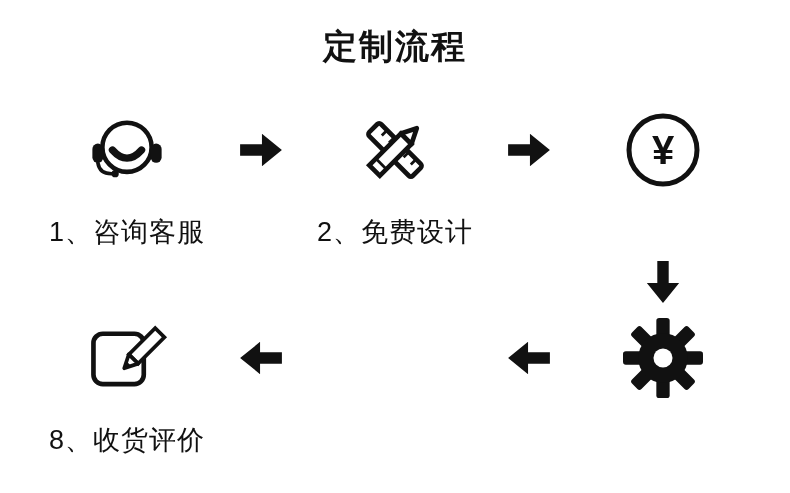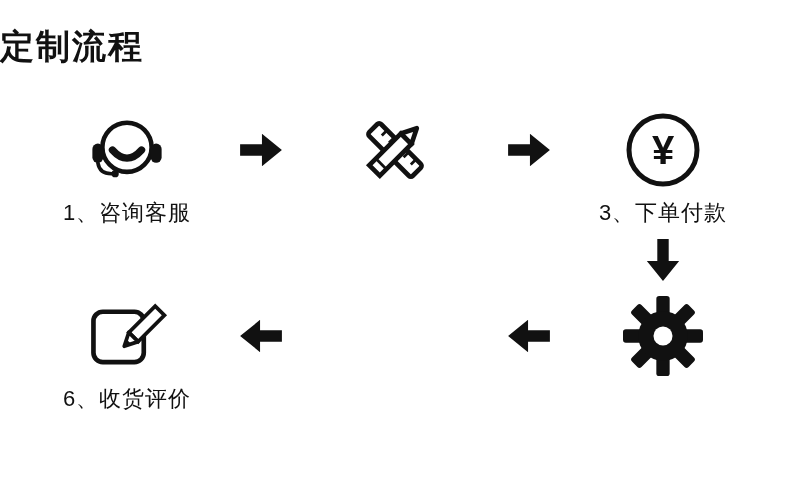--- a/index.html
+++ b/index.html
@@ -7,34 +7,35 @@
   html,body { margin:0; padding:0; }
   body {
     width:790px; height:493px;
     background:var(--paper);
     color:var(--ink);
     font-family:"Liberation Sans","DejaVu Sans",sans-serif;
     overflow:hidden;
   }
   .title {
     margin-top:24px;
+    text-align:center;
     font-size:34px;
     font-weight:800;
     letter-spacing:2px;
   }
   .flow {
     width:724px;
     margin:36px auto 0;
     display:grid;
     grid-template-columns:188px 80px 188px 80px 188px;
     grid-template-rows:auto 64px auto;
   }
   .step { display:flex; flex-direction:column; align-items:center; }
   .iconbox { height:88px; display:flex; align-items:center; justify-content:center; }
-  .label { margin-top:4px; font-size:22px; letter-spacing:1px; white-space:nowrap; }
+  .label { margin-top:20px; font-size:27px; letter-spacing:1px; white-space:nowrap; }
   .arrowcell { display:flex; align-items:center; justify-content:center; height:88px; }
   .downcell { display:flex; align-items:center; justify-content:center; }
   svg { display:block; }
   .sk { stroke:var(--ink); fill:none; }
   .fl { fill:var(--ink); }
   .wh { fill:#ffffff; }
   .yen-text { font-family:"Liberation Sans","DejaVu Sans",sans-serif; font-weight:bold; font-size:40px; fill:var(--ink); }
 </style>
 </head>
 <body>
@@ -74,56 +75,56 @@
           <line x1="57" y1="36" x2="57" y2="44" stroke="#111" stroke-width="3"></line>
           <line x1="68" y1="36" x2="68" y2="44" stroke="#111" stroke-width="3"></line>
         </g>
         <g transform="rotate(-45 45 45)">
           <rect class="wh" x="14" y="37" width="48" height="16" stroke="#111" stroke-width="5"></rect>
           <polygon class="wh" points="62,37 78,45 62,53" stroke="#111" stroke-width="5" stroke-linejoin="round"></polygon>
           <line x1="24" y1="37" x2="24" y2="53" stroke="#111" stroke-width="3"></line>
         </g>
       </svg>
     </div>
+    <div class="label">2、免费设计</div>
   </div>
 
   <div class="arrowcell" style="grid-area:1/4">
     <svg width="42" height="38" viewBox="0 0 44 40">
       <polygon class="fl" points="0,14 23,14 23,3 44,20 23,37 23,26 0,26"></polygon>
     </svg>
   </div>
 
   <div class="step" style="grid-area:1/5">
     <div class="iconbox">
       <svg width="78" height="78" viewBox="0 0 78 78">
         <circle class="sk" cx="39" cy="39" r="34" stroke-width="5"></circle>
         <text class="yen-text" x="39" y="53" text-anchor="middle">¥</text>
       </svg>
     </div>
-    <div class="label">3、下单付款</div>
   </div>
 
   <div class="downcell" style="grid-area:2/5">
     <svg width="38" height="42" viewBox="0 0 40 44">
       <polygon class="fl" points="14,0 26,0 26,23 37,23 20,44 3,23 14,23"></polygon>
     </svg>
   </div>
 
   <div class="step" style="grid-area:3/1">
     <div class="iconbox">
       <svg width="82" height="76" viewBox="0 0 88 80">
         <rect class="sk" x="8" y="14" width="54" height="54" rx="10" stroke-width="5"></rect>
         <g transform="translate(58 34) rotate(45)">
           <rect class="wh" x="-7" y="-30" width="14" height="40" stroke="#111" stroke-width="4"></rect>
           <polygon class="wh" points="-7,10 7,10 0,24" stroke="#111" stroke-width="4" stroke-linejoin="round"></polygon>
           <polygon class="fl" points="-2.5,17 2.5,17 0,23"></polygon>
         </g>
       </svg>
     </div>
-    <div class="label">6、收货评价</div>
+    <div class="label">8、收货评价</div>
   </div>
 
   <div class="arrowcell" style="grid-area:3/2">
     <svg width="42" height="38" viewBox="0 0 44 40">
       <polygon class="fl" points="44,14 21,14 21,3 0,20 21,37 21,26 44,26"></polygon>
     </svg>
   </div>
 
 
   <div class="arrowcell" style="grid-area:3/4">

